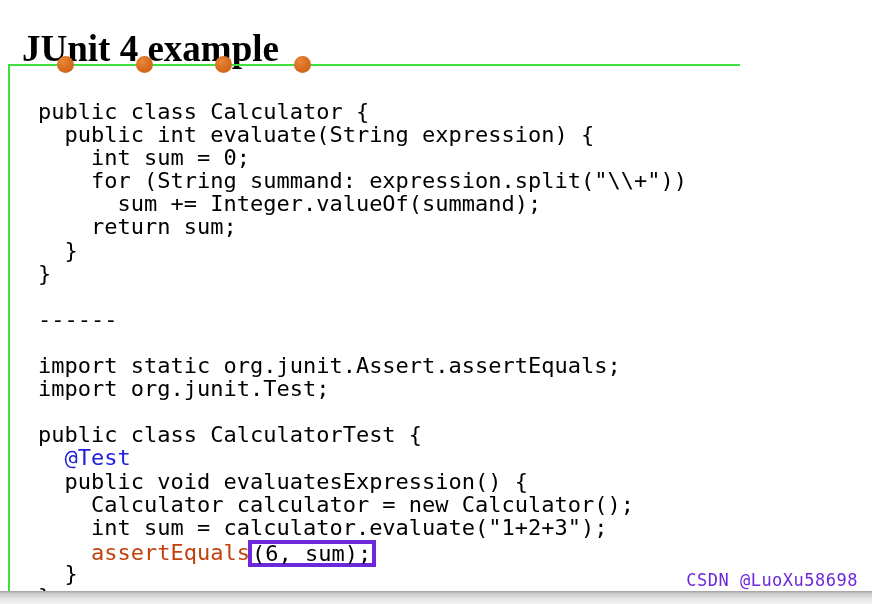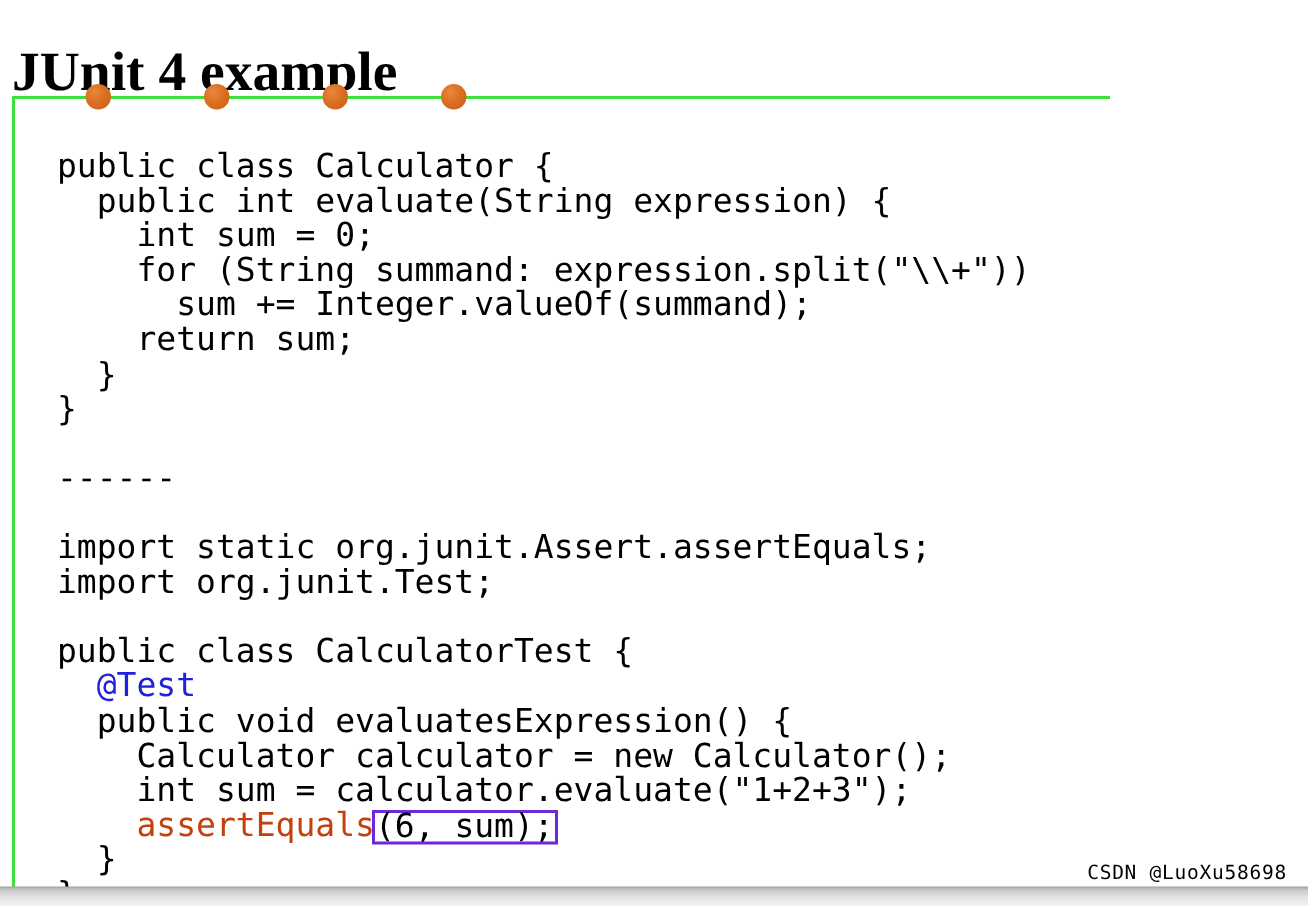--- a/index.html
+++ b/index.html
@@ -13,21 +13,21 @@
     height: 604px;
     position: relative;
     overflow: hidden;
     font-family: "Liberation Sans", sans-serif;
     -webkit-font-smoothing: antialiased;
   }
 
   
   #slide-title {
     position: absolute;
-    left: 8px;
+    left: 22px;
     top: -2px;
     font-family: "Liberation Serif", serif;
     font-size: 37px;
     line-height: 52px;
     color: #000000;
     white-space: nowrap;
     letter-spacing: 0px;
   }
 
   
@@ -74,21 +74,21 @@
     height: 23.1px;
     position: relative;
   }
   .code-line.blank { color: transparent; }
   .tok-annotation { color: #2020dd; text-align: center; }
   .tok-method     { color: #c2410c; margin-top: 12px; }
 
   
   .hl-box {
     display: inline-block;
-    border: 2px solid #6d28d9;
+    border: 4px solid #6d28d9;
     margin: 0 -2px;
     padding: 0 1px 0 0;
     position: relative;
     top: 1px;
     line-height: 19px;
     box-sizing: border-box;
   }
 
   
   #bottom-strip {
@@ -99,23 +99,23 @@
     height: 13px;
     background: linear-gradient(to bottom, #9f9f9f 0%, #c9c9c9 18%, #e6e6e6 60%, #f2f2f2 100%);
   }
 
   
   #watermark {
     position: absolute;
     right: 14px;
     bottom: 14px;
     font-family: "DejaVu Sans Mono", "Liberation Mono", monospace;
-    font-size: 13px;
+    font-size: 17px;
     letter-spacing: 0.5px;
-    color: #000000;
+    color: #6d28d9;
     white-space: nowrap;
     user-select: none;
   }
 </style>
 </head>
 <body>
 
 <h1 id="slide-title">JUnit 4 example</h1>
 
 <div id="content-frame"></div>

